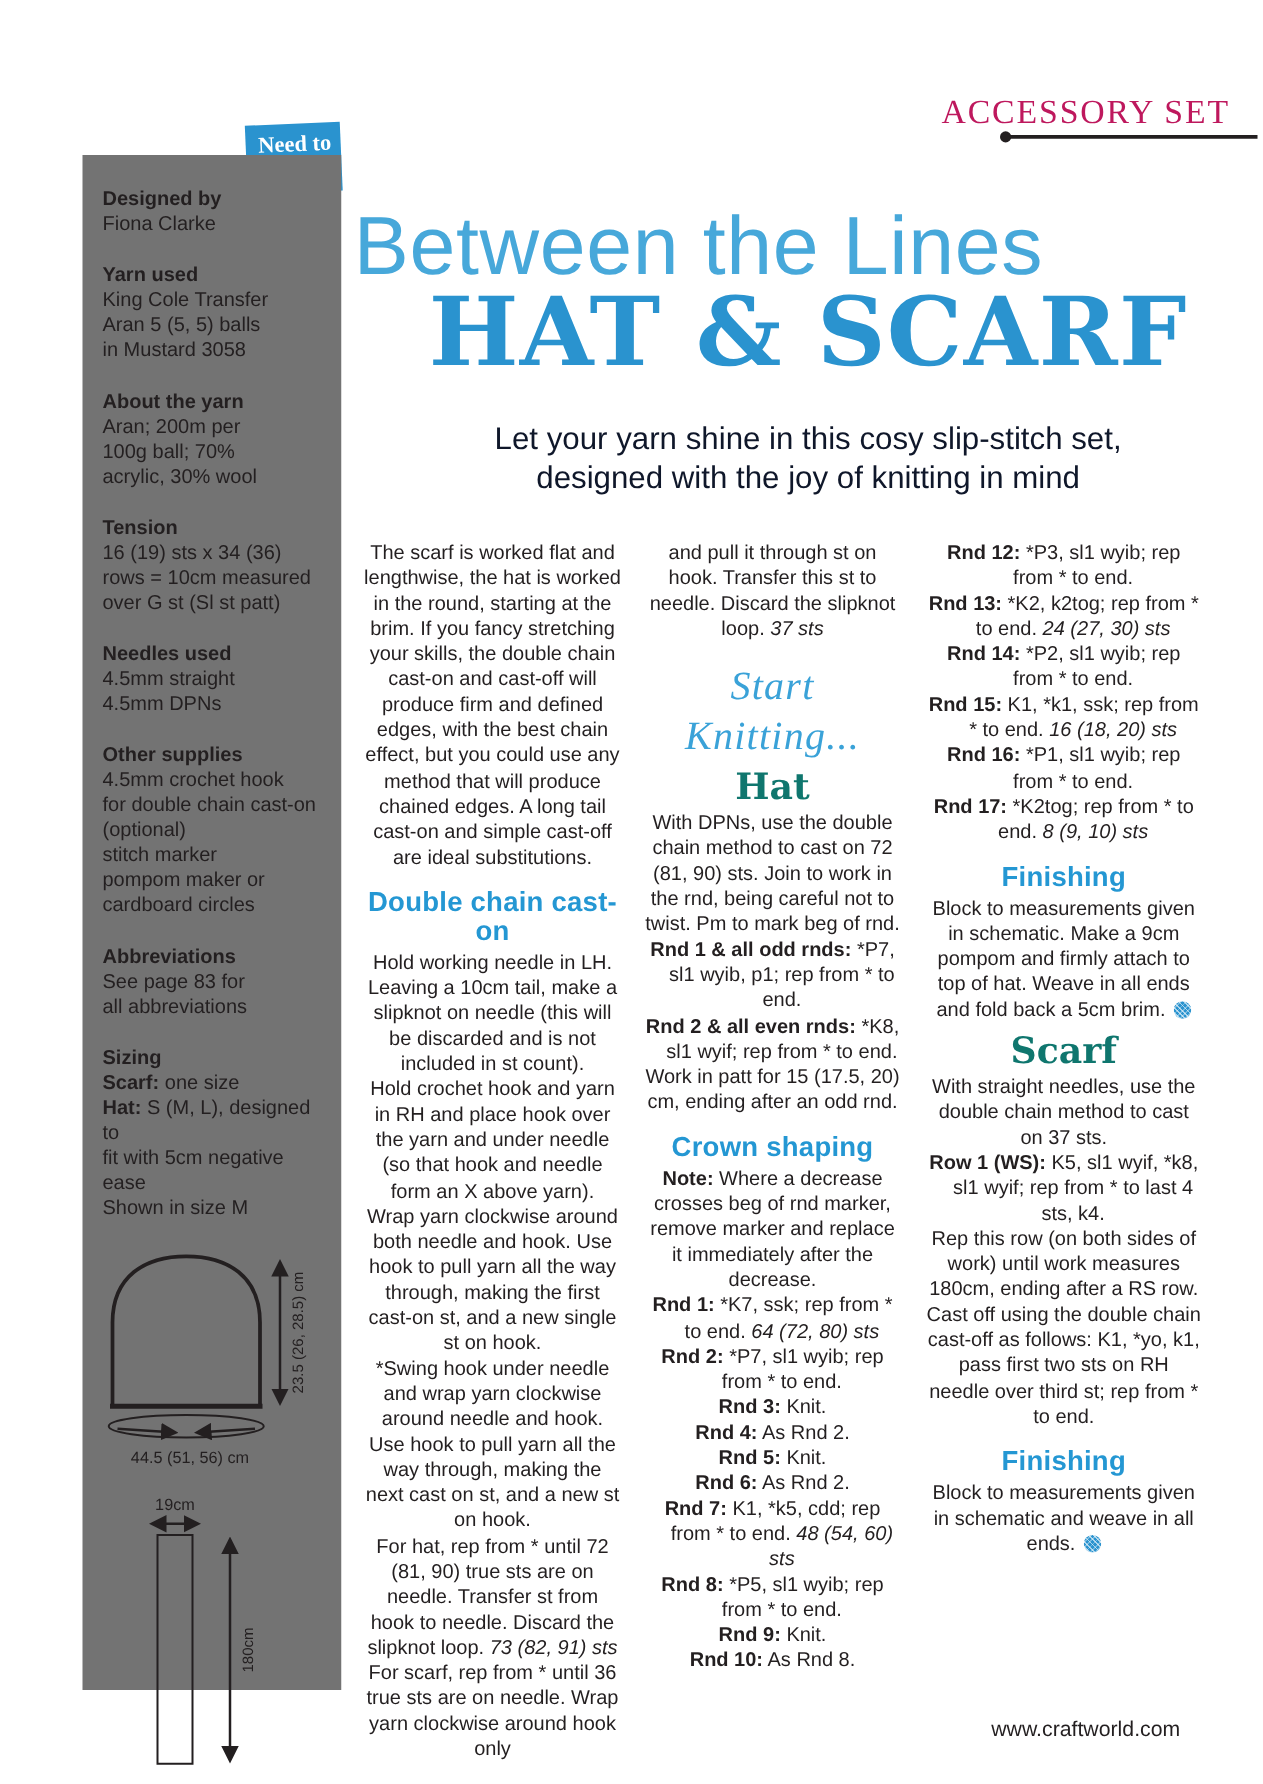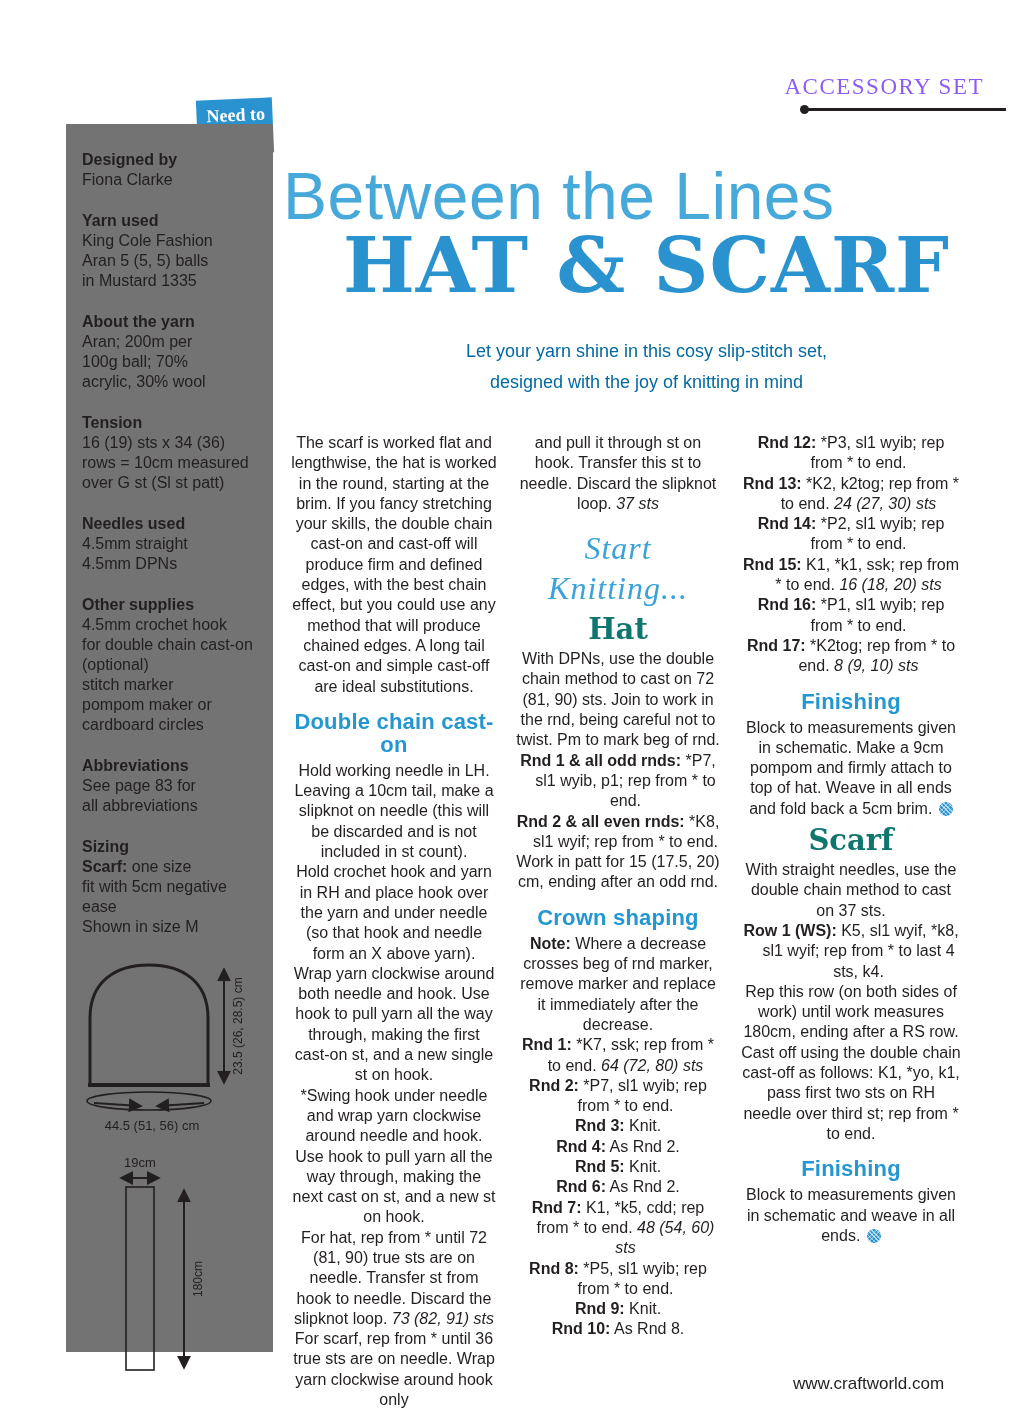--- a/index.html
+++ b/index.html
@@ -5,22 +5,22 @@
   * { box-sizing: border-box; }
   html,body { margin:0; padding:0; background:#fff; }
   .page {
     position:relative; width:1010px; height:1427px; background:#ffffff;
     font-family:"Liberation Sans", sans-serif; color:#231f20; overflow:hidden;
   }
 
   
   .accessory-label {
     position:absolute; top:74px; right:26px;
-    font-family:"Liberation Serif", serif; font-size:23px; letter-spacing:1.5px;
-    color:#8b5cf6;
+    font-family:"Liberation Serif", serif; font-size:27px; letter-spacing:1.5px;
+    color:#be185d;
   }
   .accessory-rule { position:absolute; top:108px; left:803px; width:203px; height:3px; background:#231f20; }
   .accessory-rule .dot { position:absolute; left:-3px; top:-3px; width:9px; height:9px; border-radius:50%; background:#231f20; }
 
   
   .badge {
     position:absolute; left:197px; top:99px; width:76px; padding:7px 6px 9px 10px;
     background:#2a93cf; transform:rotate(-2.5deg);
     font-family:"Liberation Serif", serif; font-weight:bold; font-size:18px;
     line-height:1.08; color:#ffffff;
@@ -41,21 +41,21 @@
     position:absolute; left:283px; top:158px; width:727px; 
     font-size:66px; font-weight:400; color:#47a8da; letter-spacing:0.5px;
   }
   .main-title {
     position:absolute; left:283px; top:226px; width:727px; text-align:center;
     font-family:"DejaVu Serif", serif; font-weight:bold; font-size:76px;
     letter-spacing:1px; color:#2a93cf; line-height:1.05;
   }
   .subtitle {
     position:absolute; left:283px; top:336px; width:727px; text-align:center;
-    font-size:18px; line-height:31px; color:#0369a1;
+    font-size:25px; line-height:31px; color:#0f172a;
   }
 
   
   .col { position:absolute; top:433px; width:206px; font-size:16px; line-height:20.3px;text-align:center; }
   .col-1 { left:291px; }
   .col-2 { left:515px; }
   .col-3 { left:741px; width:220px; }
 
   .col p.body { margin:0; }
   .gap-before { margin-top:20px; }
@@ -99,23 +99,23 @@
   <div class="badge">Need to know...</div>
 
   <div class="sidebar">
     <div id="sidebar-sections">
         <div class="sb-section">
           <h4>Designed by</h4>
           <div class="sb-line"><span>Fiona Clarke</span></div>
         </div>
         <div class="sb-section">
           <h4>Yarn used</h4>
-          <div class="sb-line"><span>King Cole Fashion</span></div>
+          <div class="sb-line"><span>King Cole Transfer</span></div>
           <div class="sb-line"><span>Aran 5 (5, 5) balls</span></div>
-          <div class="sb-line"><span>in Mustard 1335</span></div>
+          <div class="sb-line"><span>in Mustard 3058</span></div>
         </div>
         <div class="sb-section">
           <h4>About the yarn</h4>
           <div class="sb-line"><span>Aran; 200m per</span></div>
           <div class="sb-line"><span>100g ball; 70%</span></div>
           <div class="sb-line"><span>acrylic, 30% wool</span></div>
         </div>
         <div class="sb-section">
           <h4>Tension</h4>
           <div class="sb-line"><span>16 (19) sts x 34 (36)</span></div>
@@ -137,20 +137,21 @@
           <div class="sb-line"><span>cardboard circles</span></div>
         </div>
         <div class="sb-section">
           <h4>Abbreviations</h4>
           <div class="sb-line"><span>See page 83 for</span></div>
           <div class="sb-line"><span>all abbreviations</span></div>
         </div>
         <div class="sb-section">
           <h4>Sizing</h4>
           <div class="sb-line"><b>Scarf:</b><span> one size</span></div>
+          <div class="sb-line"><b>Hat:</b><span> S (M, L), designed to</span></div>
           <div class="sb-line"><span>fit with 5cm negative ease</span></div>
           <div class="sb-line"><span>Shown in size M</span></div>
         </div>
       </div>
 
     <div class="schematic">
       <svg width="190" height="180" viewBox="0 0 190 180">
         <defs>
           <marker id="ah" viewBox="0 0 10 10" refX="8" refY="5" markerWidth="7" markerHeight="7" orient="auto-start-reverse">
             <path d="M0,0 L10,5 L0,10 z" fill="#231f20"></path>

